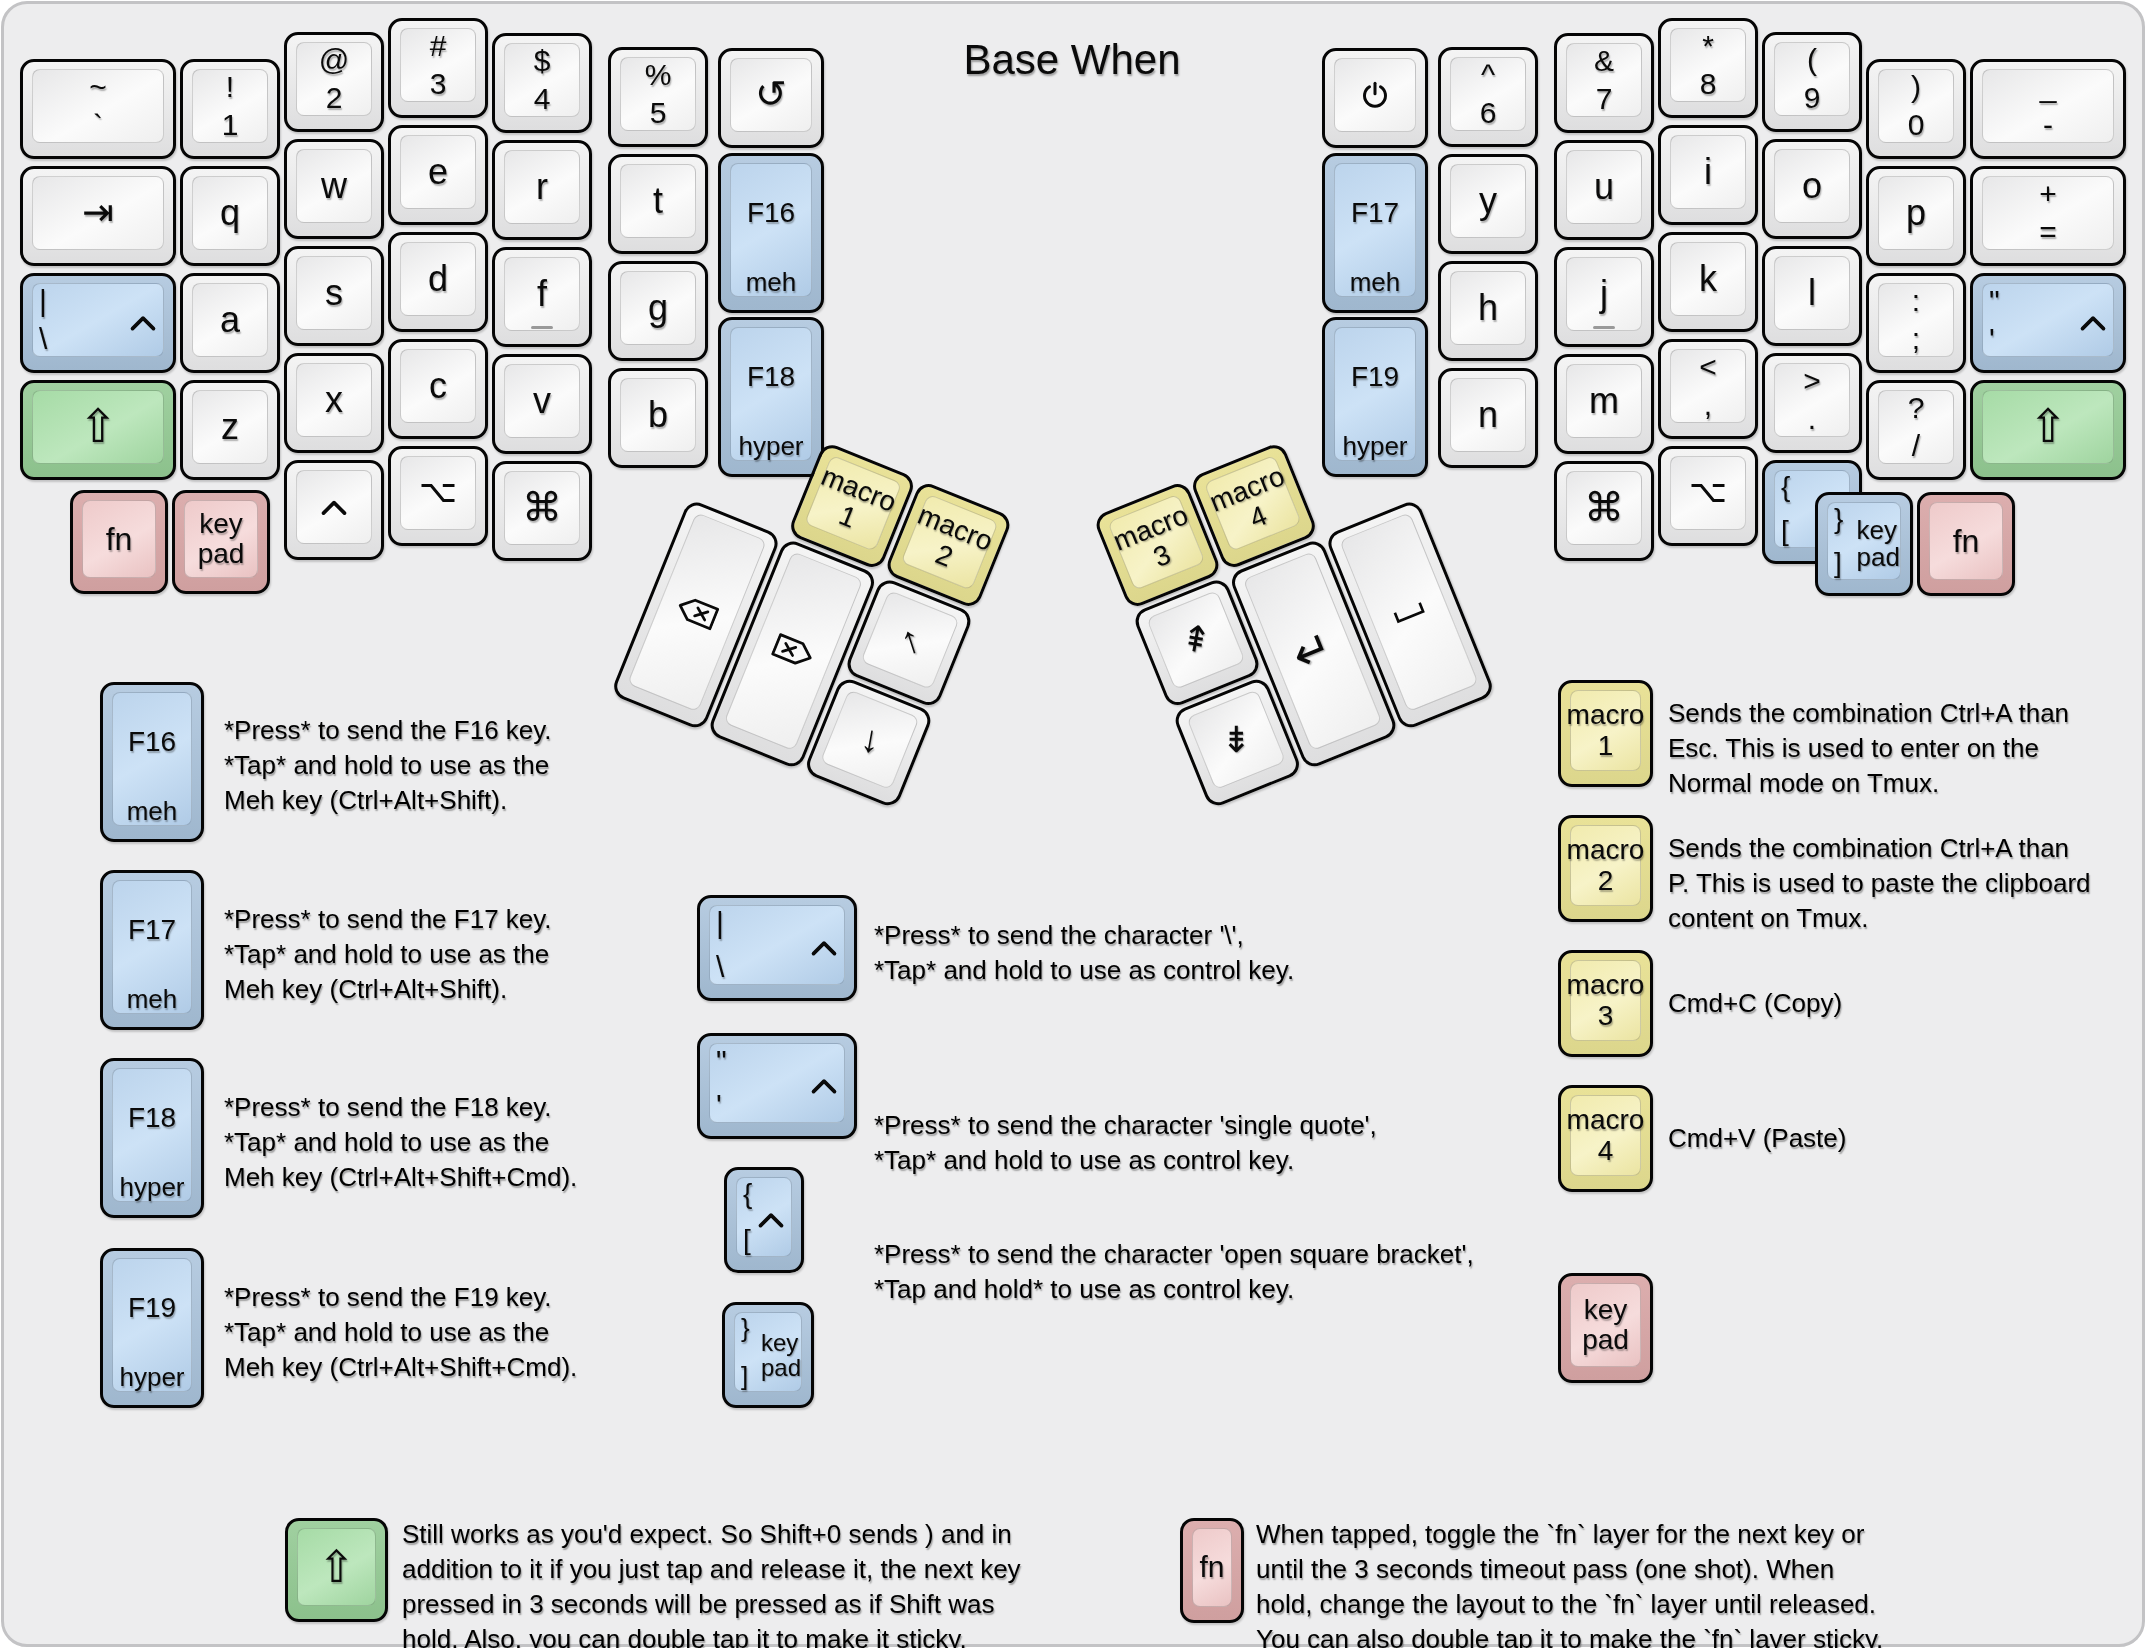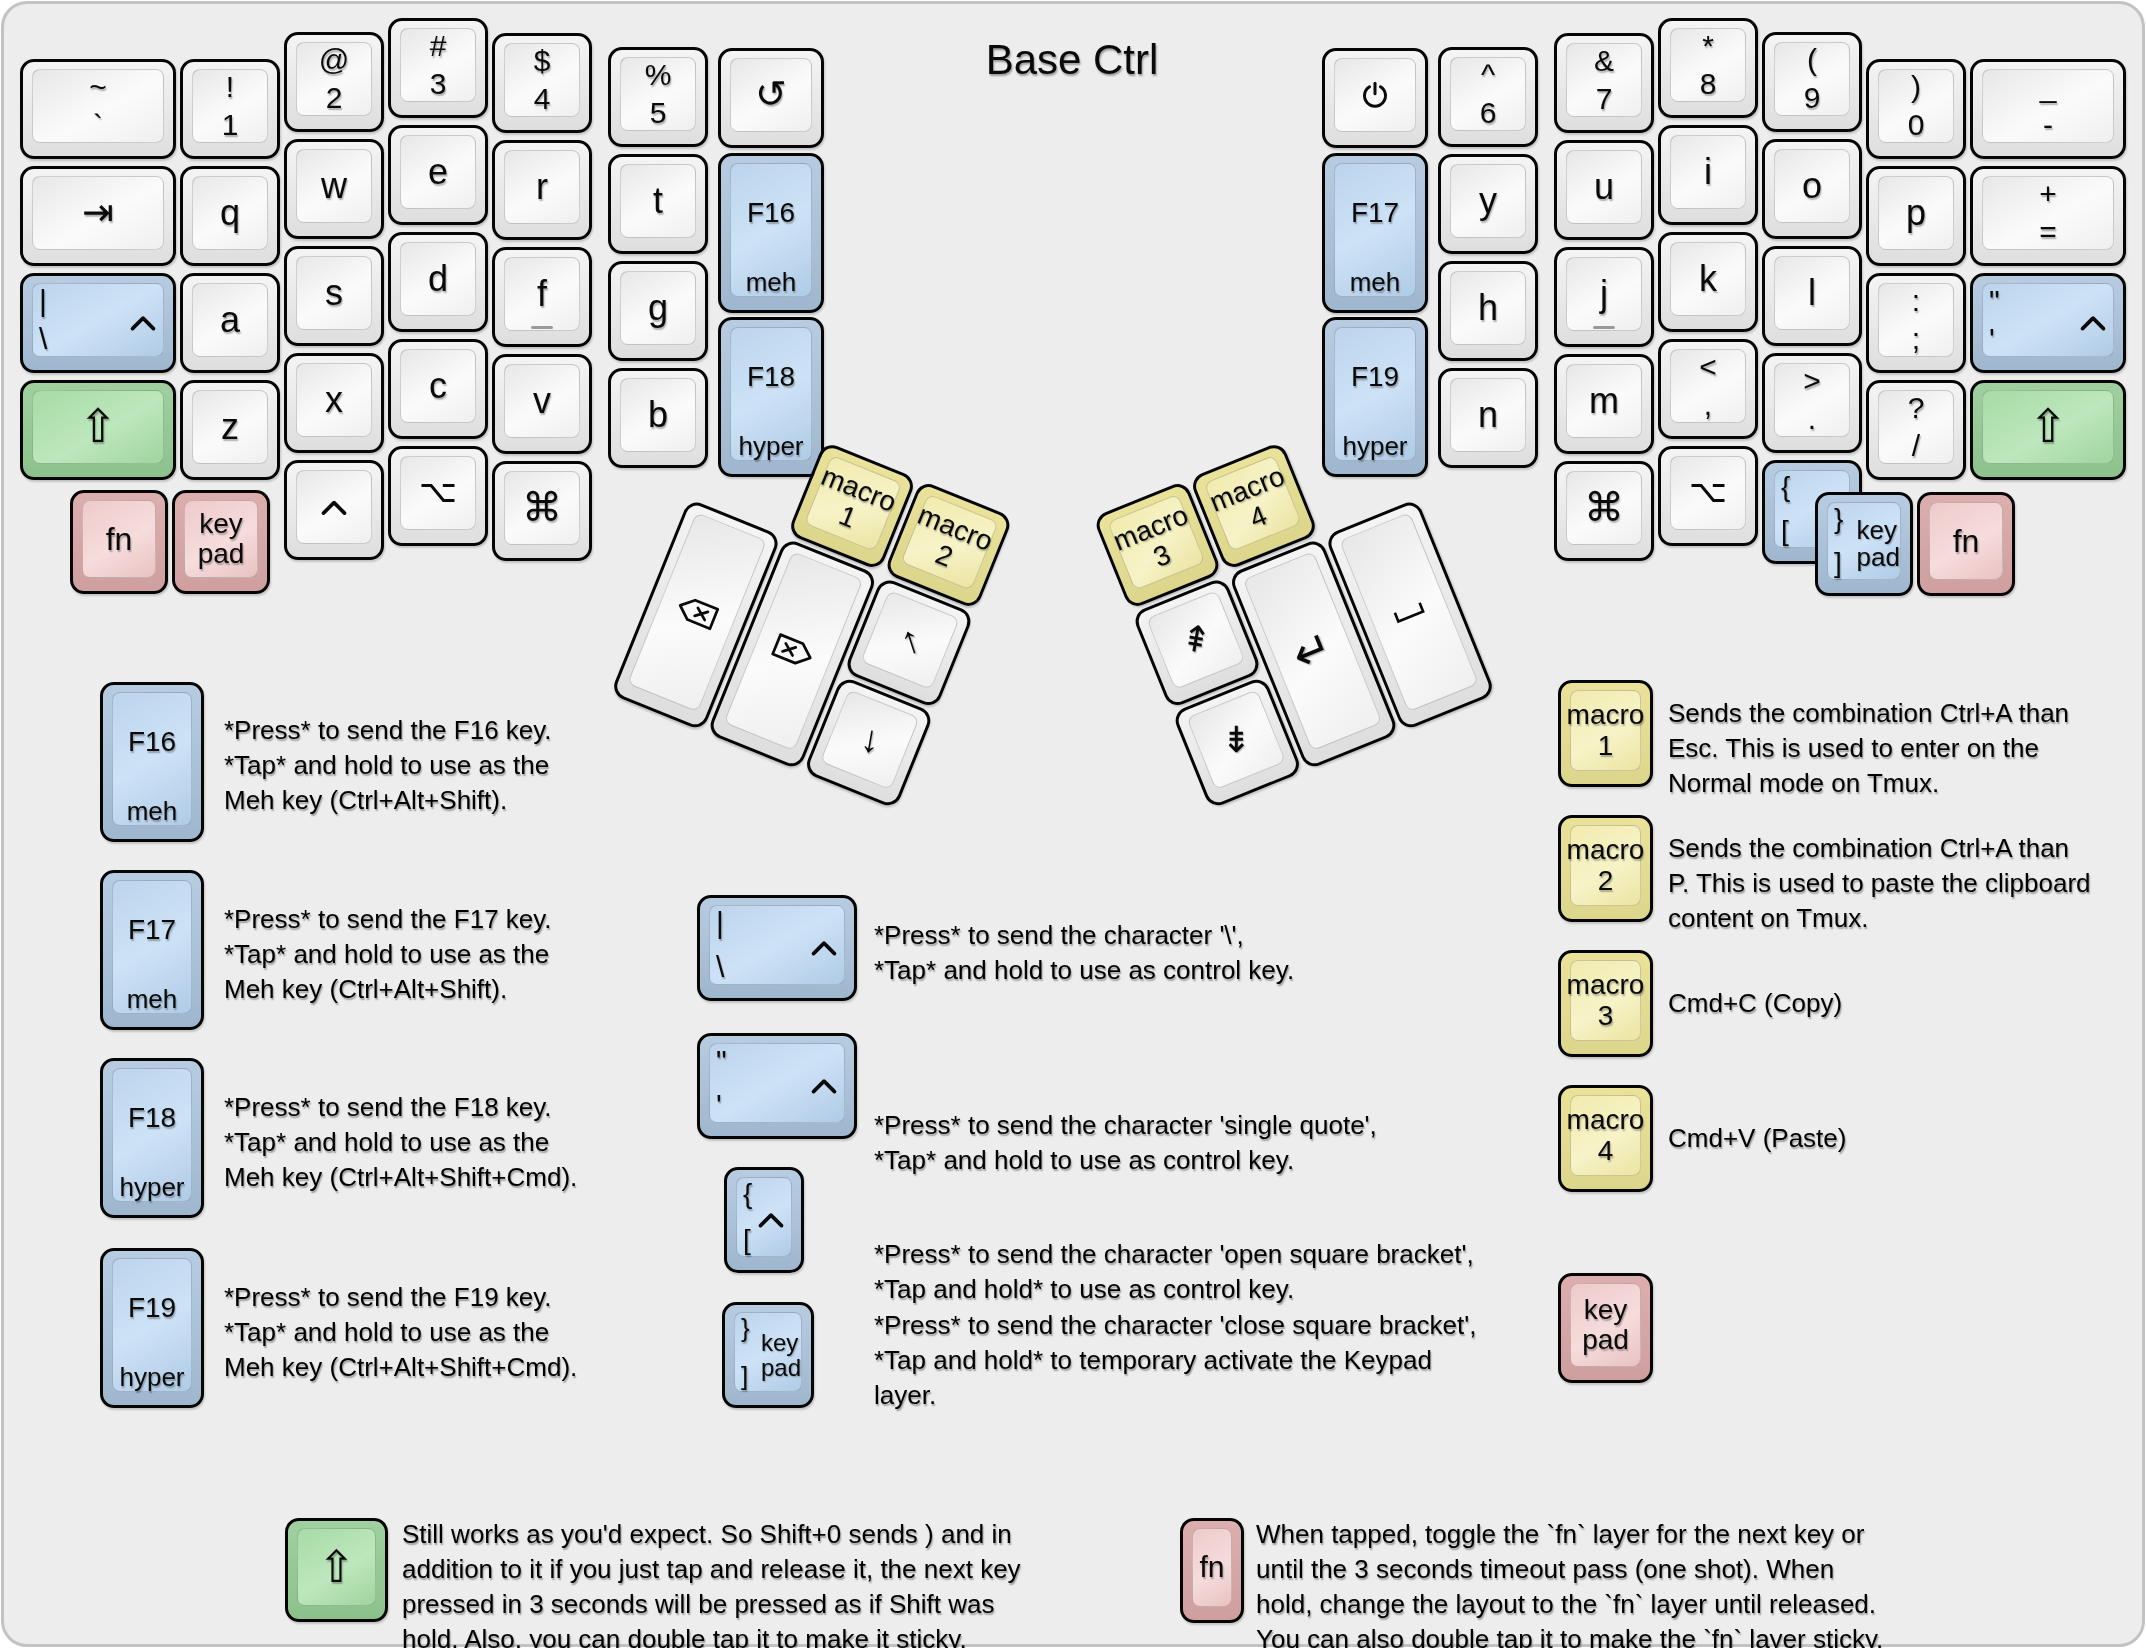--- a/index.html
+++ b/index.html
@@ -38,21 +38,21 @@
     width:22px;height:3px;background:#999;border-radius:2px;}
   .lab svg{display:block;}
   .legend-text{position:absolute;white-space:pre-line;font-size:26px;line-height:35px;color:#000;
     text-shadow:1px 1.5px 1.5px rgba(0,0,0,.35);}
 </style>
 </head>
 <body>
 
 <div class="stage">
   <div class="panel"></div>
-  <div class="page-title">Base Ctrl</div>
+  <div class="page-title">Base When</div>
   <div class="layer" id="kb-layer">
       <div class="key col-w" style="left: 20px; top: 59px; width: 156px; height: 100px;">
         <div class="keytop"></div>
         <span class="lab lab-st" style="font-size: 30px;">~</span>
         <span class="lab lab-sb" style="font-size: 30px;">`</span>
       </div>
       <div class="key col-w" style="left: 20px; top: 166px; width: 156px; height: 100px;">
         <div class="keytop"></div>
         <span class="lab lab-c" style="font-size: 38px;">⇥</span>
       </div>
@@ -491,23 +491,20 @@
       </div>
       <div class="legend-text" style="left: 874px; top: 1237px; width: 640px;">*Press* to send the character 'open square bracket',
 *Tap and hold* to use as control key.</div>
       <div class="key col-b" style="left: 722px; top: 1302px; width: 92px; height: 106px;">
         <div class="keytop"></div>
         <span class="lab lab-tl" style="font-size: 26px;">}</span>
         <span class="lab lab-bl" style="font-size: 26px;">]</span>
         <span class="lab lab-rt" style="font-size: 24px;">key
 pad</span>
       </div>
-      <div class="legend-text" style="left: 874px; top: 1308px; width: 650px;">*Press* to send the character 'close square bracket',
-*Tap and hold* to temporary activate the Keypad
-layer.</div>
       <div class="key col-y" style="left: 1558px; top: 680px; width: 95px; height: 107px;">
         <div class="keytop"></div>
         <span class="lab lab-c" style="font-size: 28px;">macro
 1</span>
       </div>
       <div class="legend-text" style="left: 1668px; top: 696px; width: 450px;">Sends the combination Ctrl+A than
 Esc. This is used to enter on the
 Normal mode on Tmux.</div>
       <div class="key col-y" style="left: 1558px; top: 815px; width: 95px; height: 107px;">
         <div class="keytop"></div>

